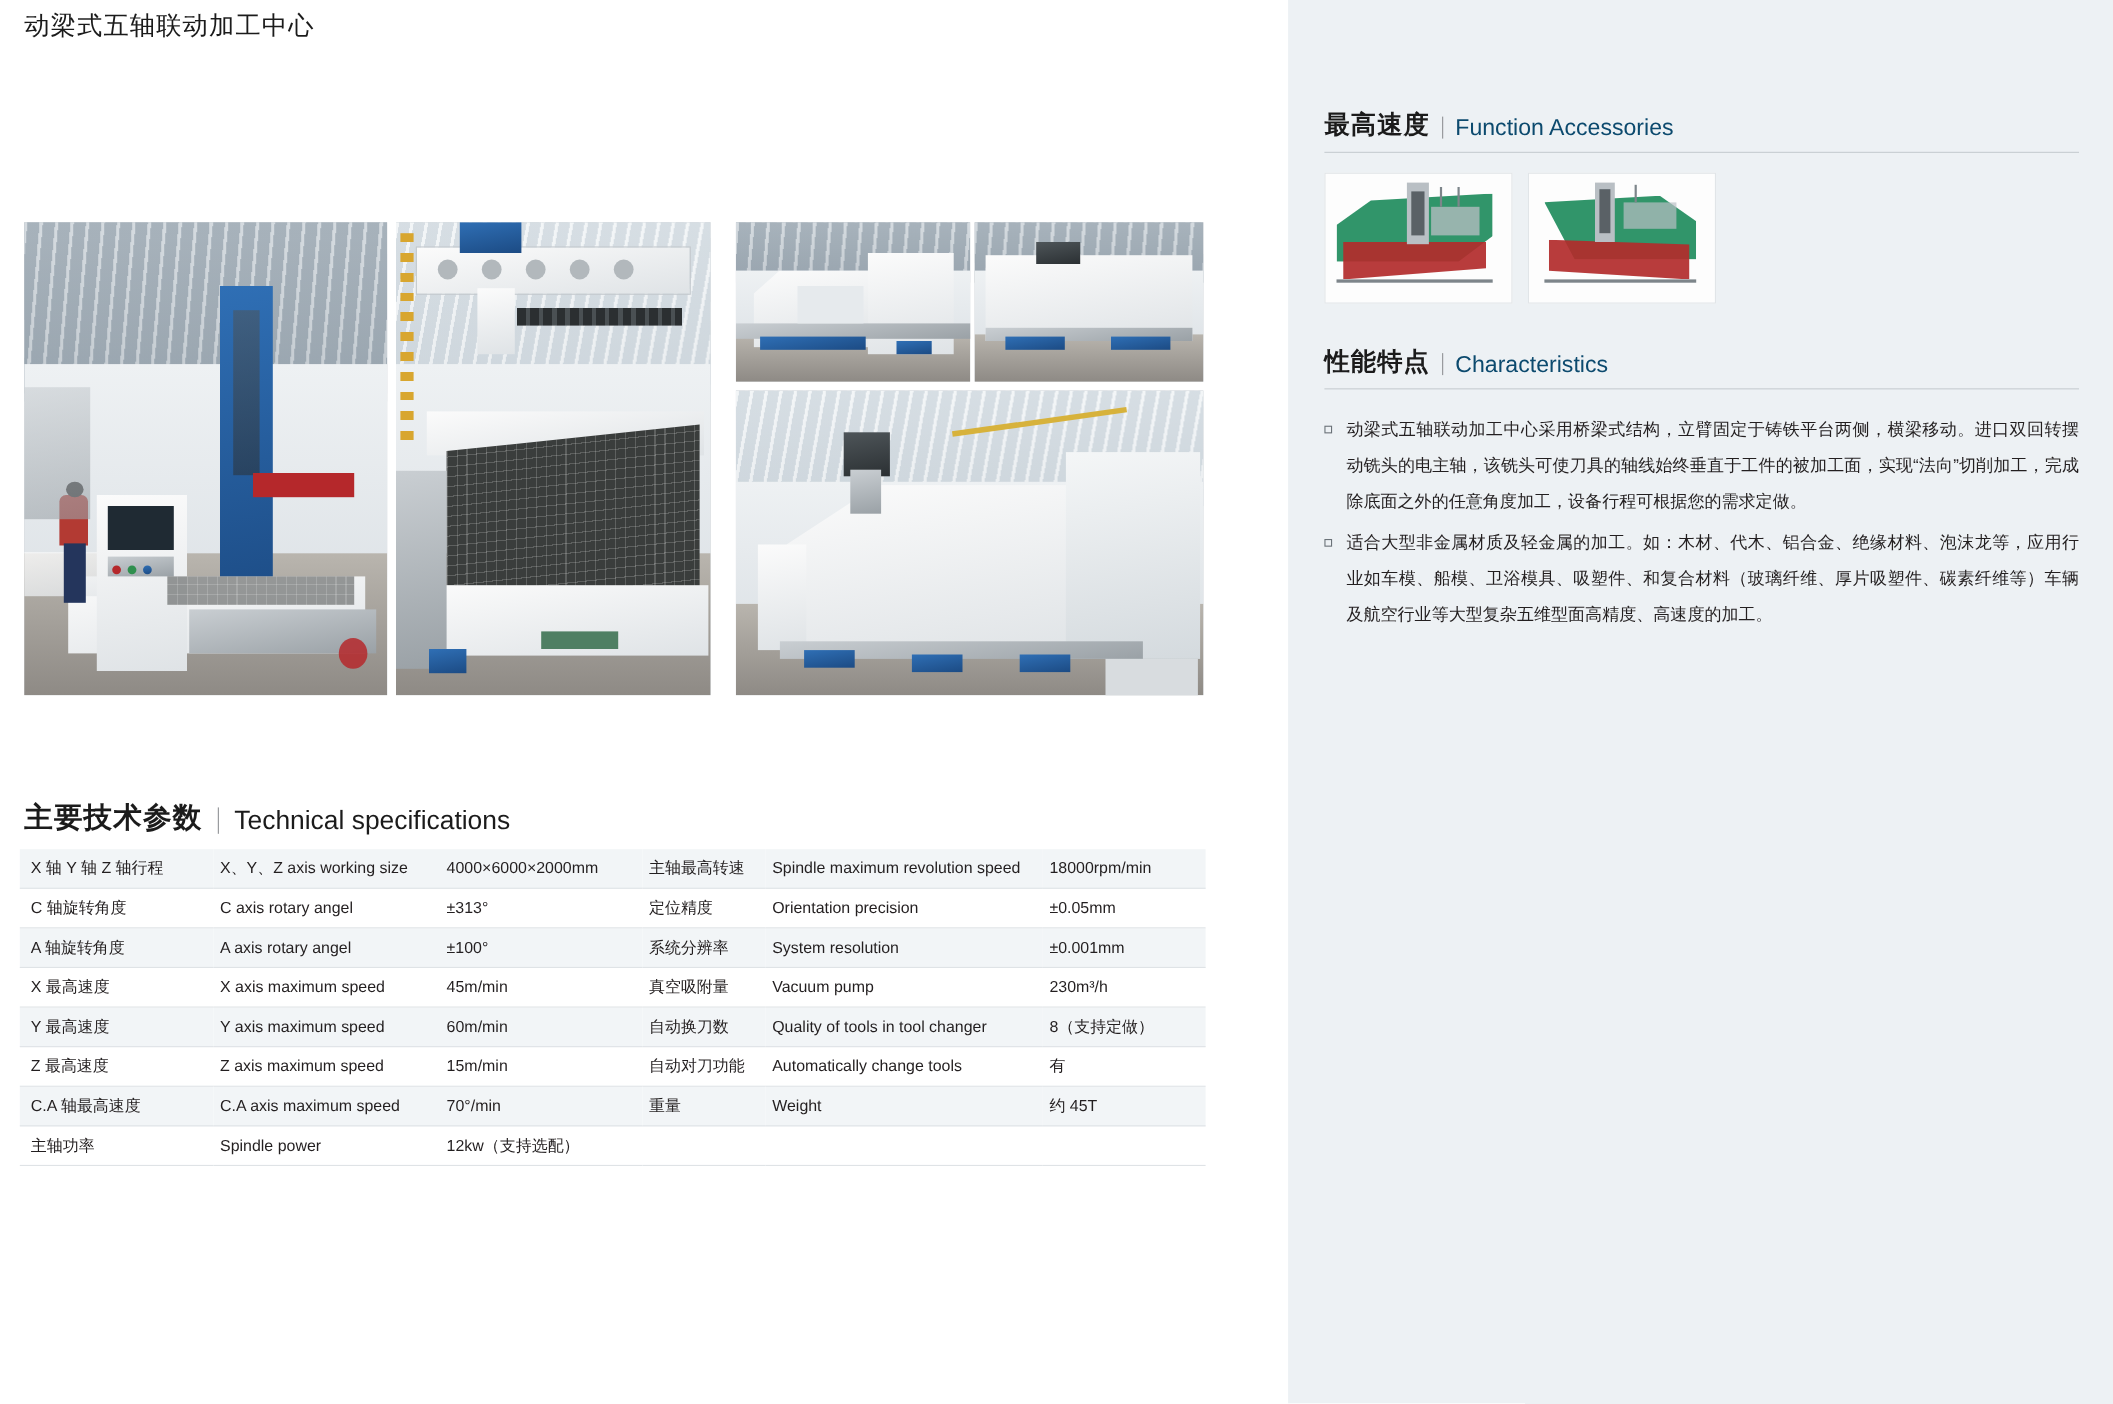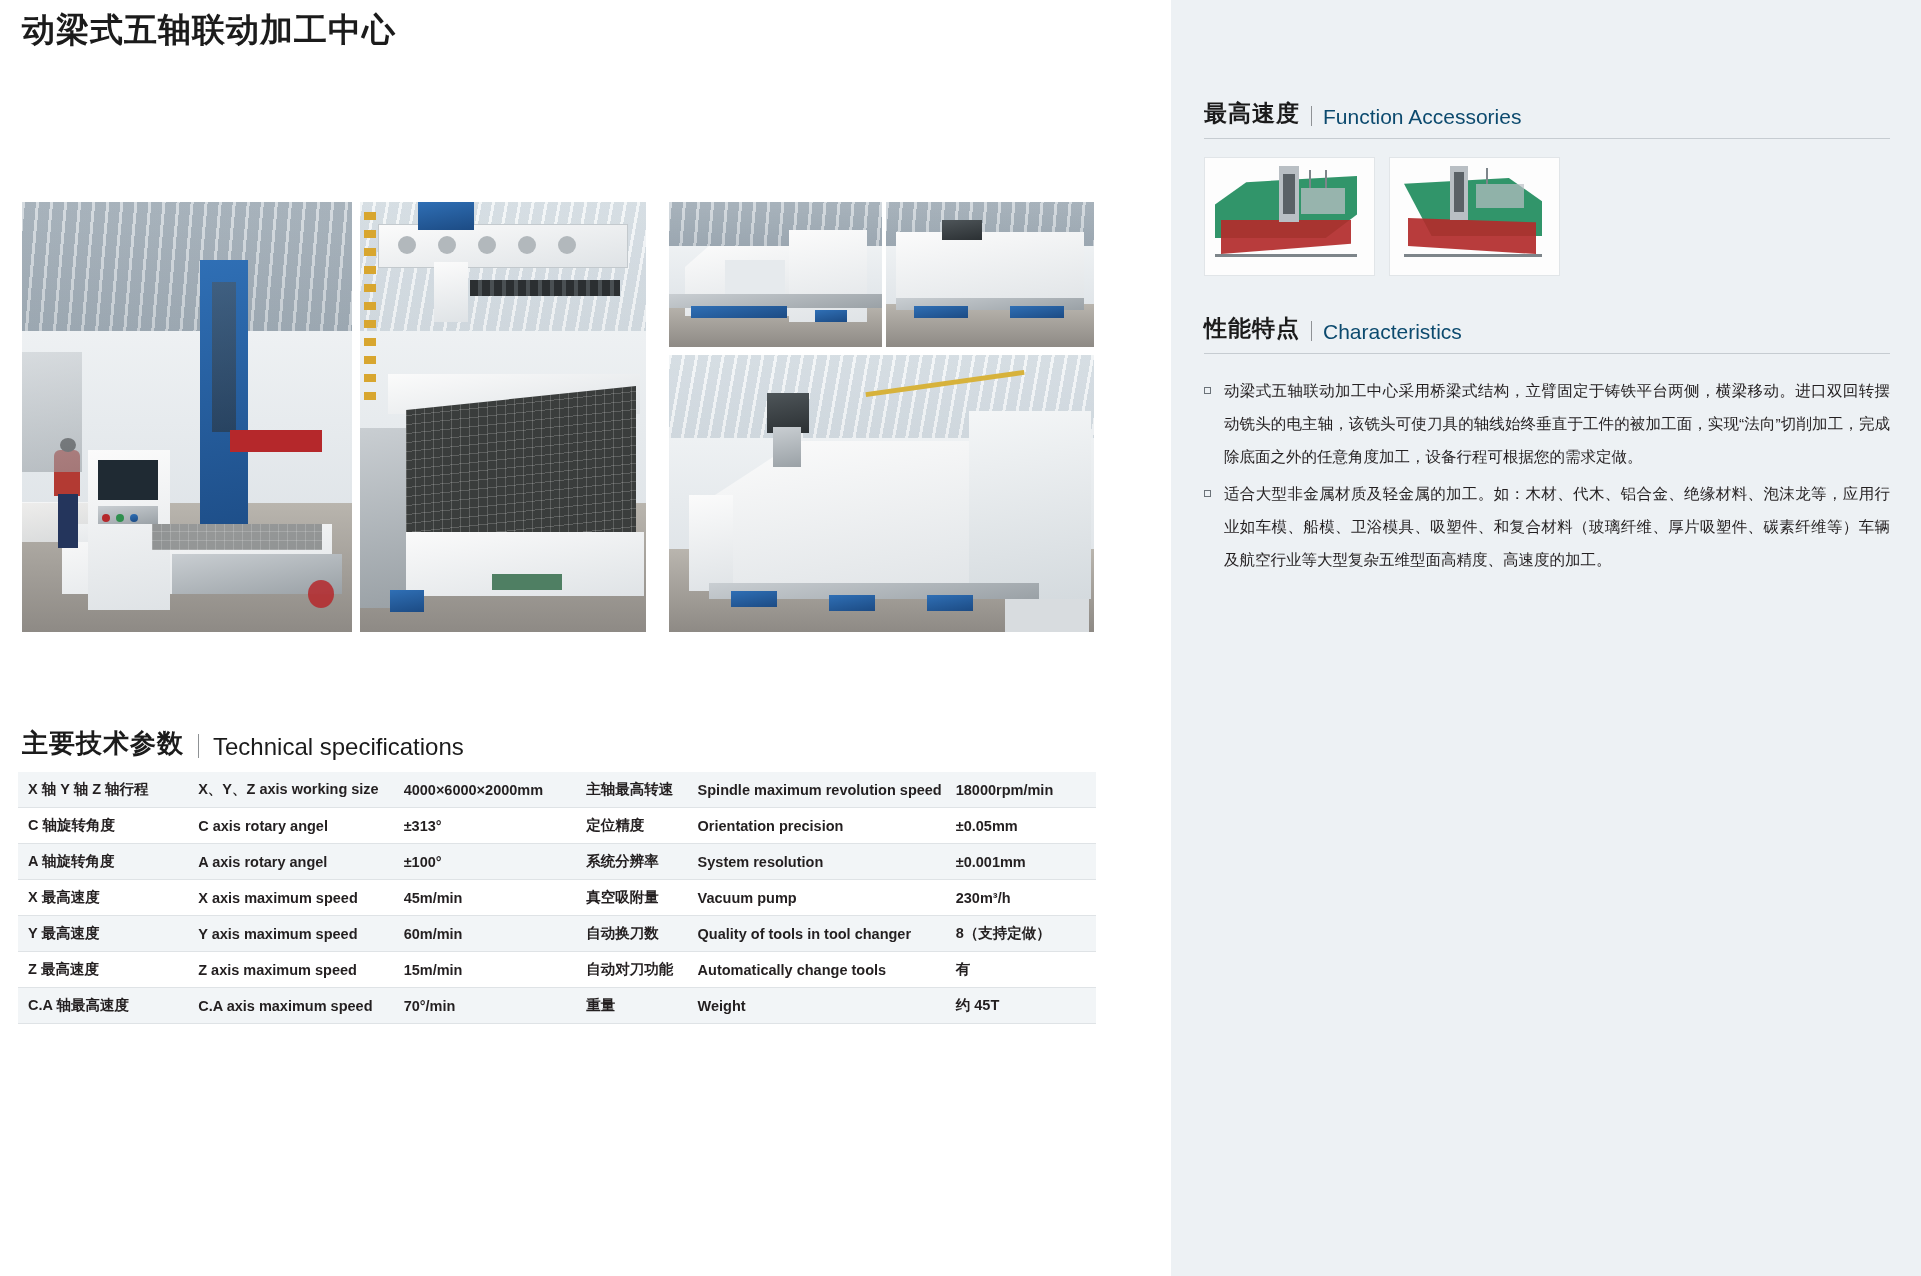--- a/index.html
+++ b/index.html
@@ -20,22 +20,22 @@
     left: 0; top: 0;
     width: 1171px;
     height: 1276px;
     background: #ffffff;
   }
 
   #page-title {
     position: absolute;
     left: 22px;
     top: 8px;
-    font-size: 33px;
-    font-weight: bold;
+    font-size: 23px;
+    font-weight: normal;
     letter-spacing: 1px;
     color: #1b1b1b;
   }
 
   
   #gallery { position: absolute; left: 22px; top: 202px; width: 1072px; height: 430px; }
   .photo {
     position: absolute;
     overflow: hidden;
     background: #c9cdd1;
@@ -103,21 +103,20 @@
   #spec-head .en { font-size: 24px; color: #1b1b1b; }
 
   #spec-table {
     position: absolute;
     left: 18px;
     top: 772px;
     width: 1078px;
     border-collapse: collapse;
     font-size: 14.5px;
     color: #231f20;
-    font-weight: bold;
   }
   #spec-table td {
     padding: 8px 8px 8px 6px;
     vertical-align: middle;
     white-space: nowrap;
   }
   #spec-table tr { border-bottom: 1px solid #dfe3e6; }
   #spec-table tr.alt { background: #f2f5f7; }
   #spec-table td.c1 { width: 176px; padding-left: 10px; }
   #spec-table td.c2 { width: 206px; }
@@ -337,20 +336,28 @@
         <td class="c6">有</td>
       </tr>
       <tr class="alt">
         <td class="c1">C.A 轴最高速度</td>
         <td class="c2">C.A axis maximum speed</td>
         <td class="c3">70°/min</td>
         <td class="c4">重量</td>
         <td class="c5">Weight</td>
         <td class="c6">约 45T</td>
       </tr>
+      <tr>
+        <td class="c1">主轴功率</td>
+        <td class="c2">Spindle power</td>
+        <td class="c3">12kw（支持选配）</td>
+        <td class="c4"></td>
+        <td class="c5"></td>
+        <td class="c6"></td>
+      </tr>
     </tbody>
   </table>
 </div>
 
 <div id="right-col">
   <div id="right-inner">
 
     <div id="fa-block">
       <div class="sec-head">
         <span class="cn">最高速度</span>

